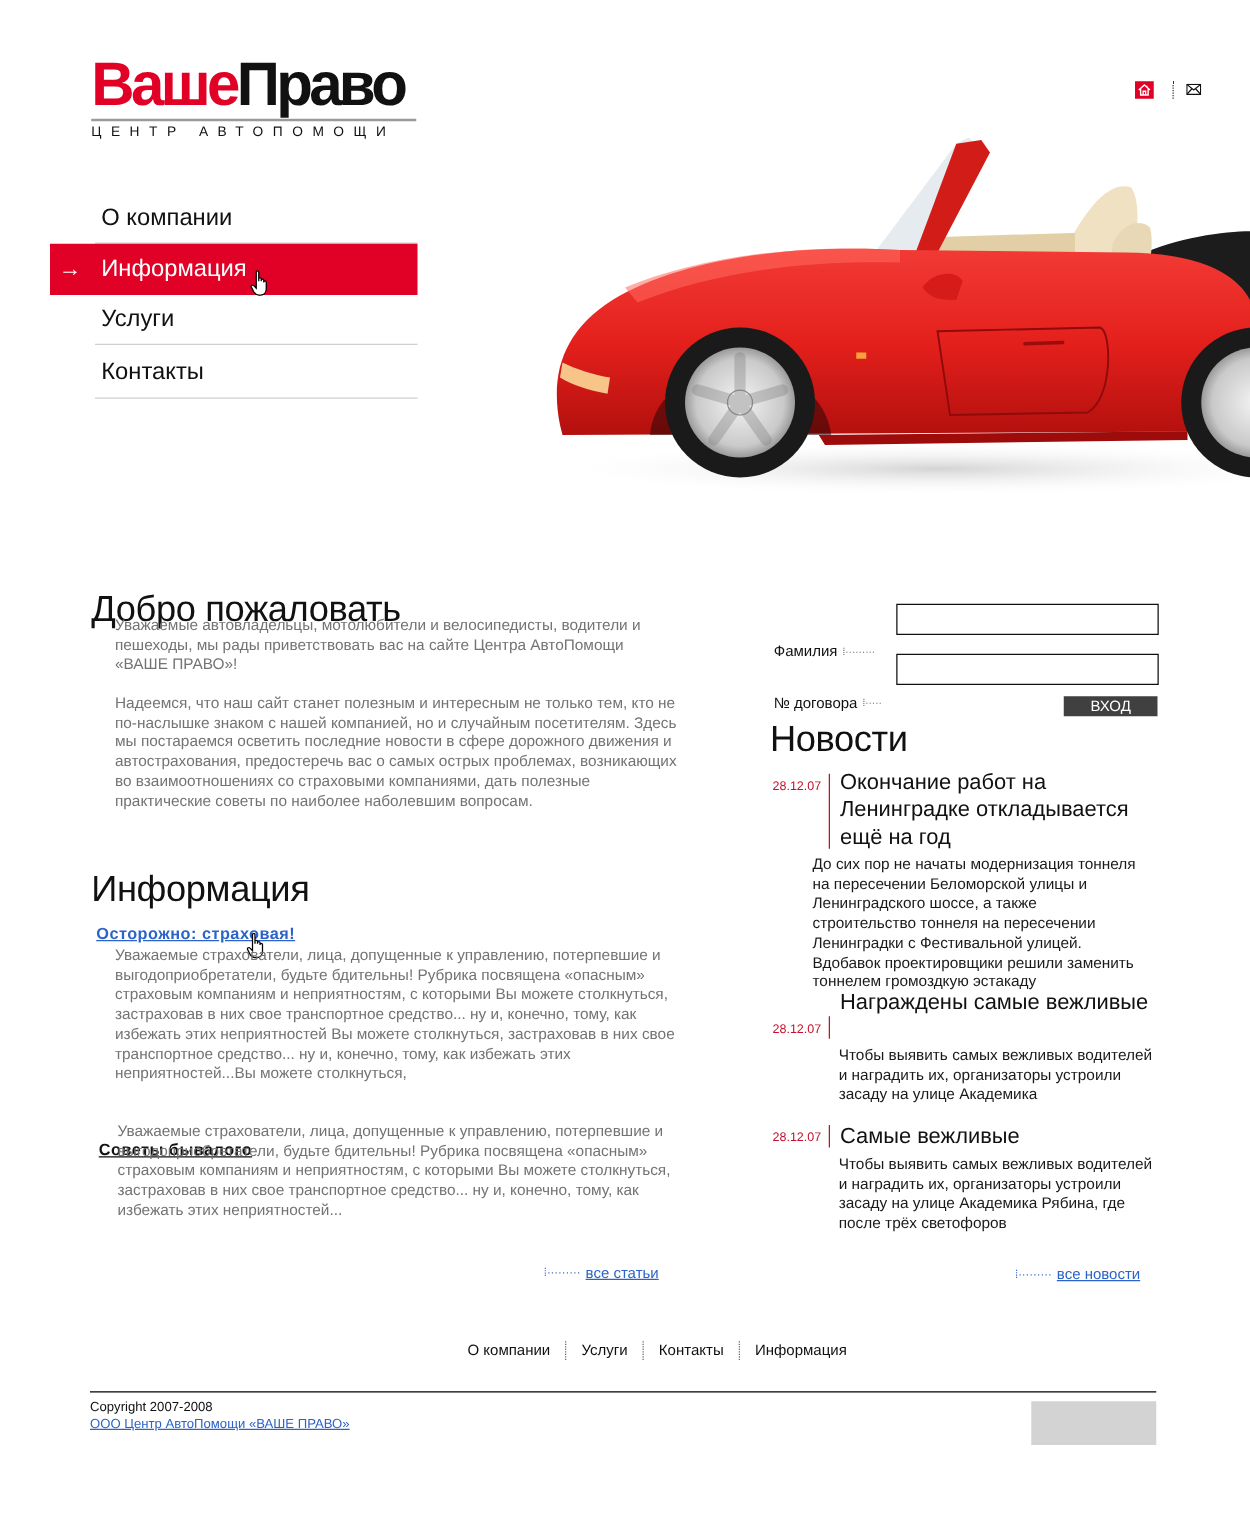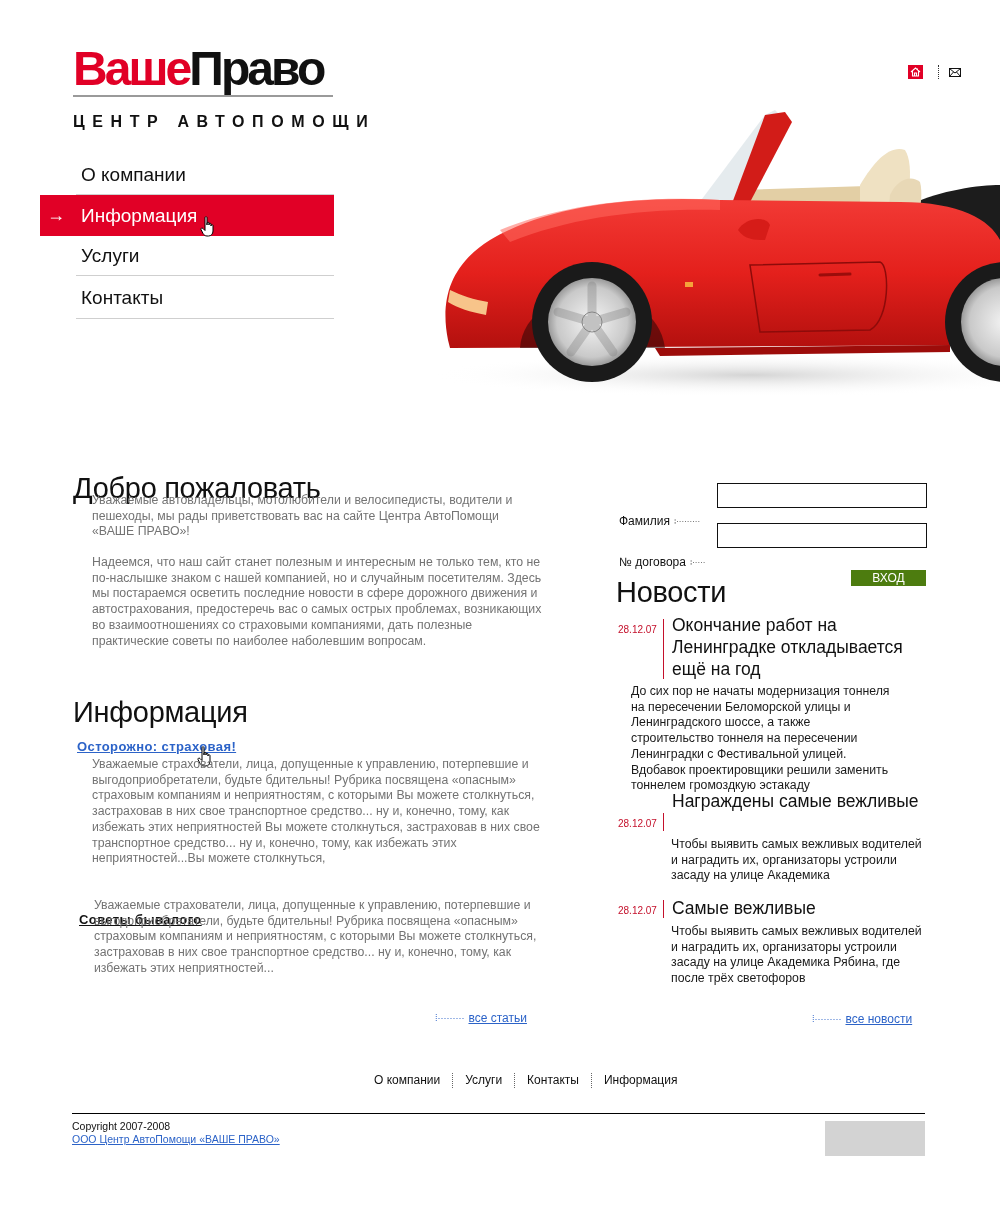--- a/index.html
+++ b/index.html
@@ -5,21 +5,21 @@
   * { box-sizing: border-box; margin: 0; padding: 0; }
   html, body { width: 1000px; height: 1220px; background: #ffffff; overflow: hidden; }
   body { position: relative; font-family: "Liberation Sans", "DejaVu Sans", sans-serif; color: #000; }
 
   
   .logo { position: absolute; left: 73px; top: 44px; width: 262px; }
   .logo-main { font-family: "Liberation Sans", sans-serif; font-weight: bold; font-size: 49px; line-height: 49px; letter-spacing: -3px; white-space: nowrap; transform: scaleX(0.98); transform-origin: left; }
   .logo-main .red { color: #e10026; }
   .logo-main .blk { color: #111; }
   .logo-rule { height: 2px; background: #9a9a9a; margin-top: 2px; width: 260px; }
-  .logo-sub { font-size: 16px; font-weight: bold; letter-spacing: 7.6px; color: #111; margin-top: 16px; white-space: nowrap; }
+  .logo-sub { font-size: 11px; font-weight: normal; letter-spacing: 7.6px; color: #111; margin-top: 3px; white-space: nowrap; }
 
   
   .top-icons { position: absolute; left: 908px; top: 63px; display: flex; align-items: center; }
   .home-icon { width: 15px; height: 14px; background: #e10026; display: flex; align-items: center; justify-content: center; }
   .icon-sep { width: 1px; height: 14px; border-left: 1px dotted #333; margin: 0 10px 0 15px; }
   .mail-icon { width: 12px; height: 9px; }
 
   
   .nav { position: absolute; left: 40px; top: 155px; width: 294px; }
   .nav-item { position: relative; height: 40px; display: flex; align-items: center; padding-left: 41px; font-size: 19px; color: #111; }
@@ -38,21 +38,21 @@
   .article-title.blue { color: #2c63c8; }
   .article-title.dark { color: #111; margin-top: 32px; }
   .more-link { position: absolute; font-size: 12px; display: flex; align-items: center; }
   .dots { color: #2c63c8; letter-spacing: 0px; font-size: 9px; margin-right: 4px; }
   .more-link a { color: #2c63c8; text-decoration: underline; }
 
   
   .form-label { position: absolute; font-size: 12px; color: #111; display: flex; align-items: center; }
   .form-label .dotsk { color: #555; font-size: 8px; margin-left: 4px; letter-spacing: 0; }
   .form-input { position: absolute; width: 210px; height: 25px; border: 1px solid #111; background: #fff; font-size: 12px; padding: 0 4px; outline: none; }
-  .login-btn { position: absolute; left: 851px; top: 570px; width: 75px; height: 16px; background: #4d7c0f; color: #fff; font-size: 12px; border: none; text-align: center; line-height: 16px; padding: 0; font-family: "Liberation Sans", sans-serif; }
+  .login-btn { position: absolute; left: 851px; top: 557px; width: 75px; height: 16px; background: #404040; color: #fff; font-size: 12px; border: none; text-align: center; line-height: 16px; padding: 0; font-family: "Liberation Sans", sans-serif; }
 
   
   .news-date { position: absolute; font-size: 10px; color: #c4102b; }
   .news-bar { position: absolute; width: 1px; background: #c4102b; }
   .news-title { position: absolute; font-size: 17.5px; line-height: 22px; color: #111; text-decoration-color: #777; text-decoration-thickness: 2px; text-underline-offset: 3px; }
   .news-body { position: absolute; font-size: 12.3px; line-height: 15.7px; color: #1a1a1a; width: 260px; }
 
   
   .footer-nav { position: absolute; top: 1073px; left: 368px; display: flex; font-size: 12px; color: #111; }
   .footer-nav .fi { padding: 0 12px; border-left: 1px dotted #666; line-height: 15px; }
@@ -204,21 +204,21 @@
 </div>
 <input class="form-input" style="left: 717px; top: 523px;" value="">
 
 <button class="login-btn">ВХОД</button>
 
 <h1 class="sec" style="left:616px; top:576px;">Новости</h1>
 
 <span class="news-date" style="left:618px; top:624px;">28.12.07</span>
 <div class="news-bar" style="left:663px; top:619px; height:60px;"></div>
 <a class="news-title" style="left:672px; top:614px; width:260px;">Окончание работ на Ленинградке откладывается ещё на год</a>
-<p class="news-body" style="left:631px; top:684px;">До сих пор не начаты модернизация тоннеля на пересечении Беломорской улицы и Ленинградского шоссе, а также строительство тоннеля на пересечении Ленинградки с Фестивальной улицей. Вдобавок проектировщики решили заменить тоннелем громоздкую эстакаду</p>
+<p class="news-body" style="left:650px; top:684px;">До сих пор не начаты модернизация тоннеля на пересечении Беломорской улицы и Ленинградского шоссе, а также строительство тоннеля на пересечении Ленинградки с Фестивальной улицей. Вдобавок проектировщики решили заменить тоннелем громоздкую эстакаду</p>
 
 <span class="news-date" style="left:618px; top:818px;">28.12.07</span>
 <div class="news-bar" style="left:663px; top:813px; height:18px;"></div>
 <a class="news-title" style="left:672px; top:790px; width:270px;">Награждены самые вежливые</a>
 <p class="news-body" style="left:671px; top:837px;">Чтобы выявить самых вежливых водителей и наградить их, организаторы устроили засаду на улице Академика</p>
 
 <span class="news-date" style="left:618px; top:905px;">28.12.07</span>
 <div class="news-bar" style="left:663px; top:900px; height:18px;"></div>
 <a class="news-title" style="left:672px; top:897px; width:260px;">Самые вежливые</a>
 <p class="news-body" style="left:671px; top:924px;">Чтобы выявить самых вежливых водителей и наградить их, организаторы устроили засаду на улице Академика Рябина, где после трёх светофоров</p>

